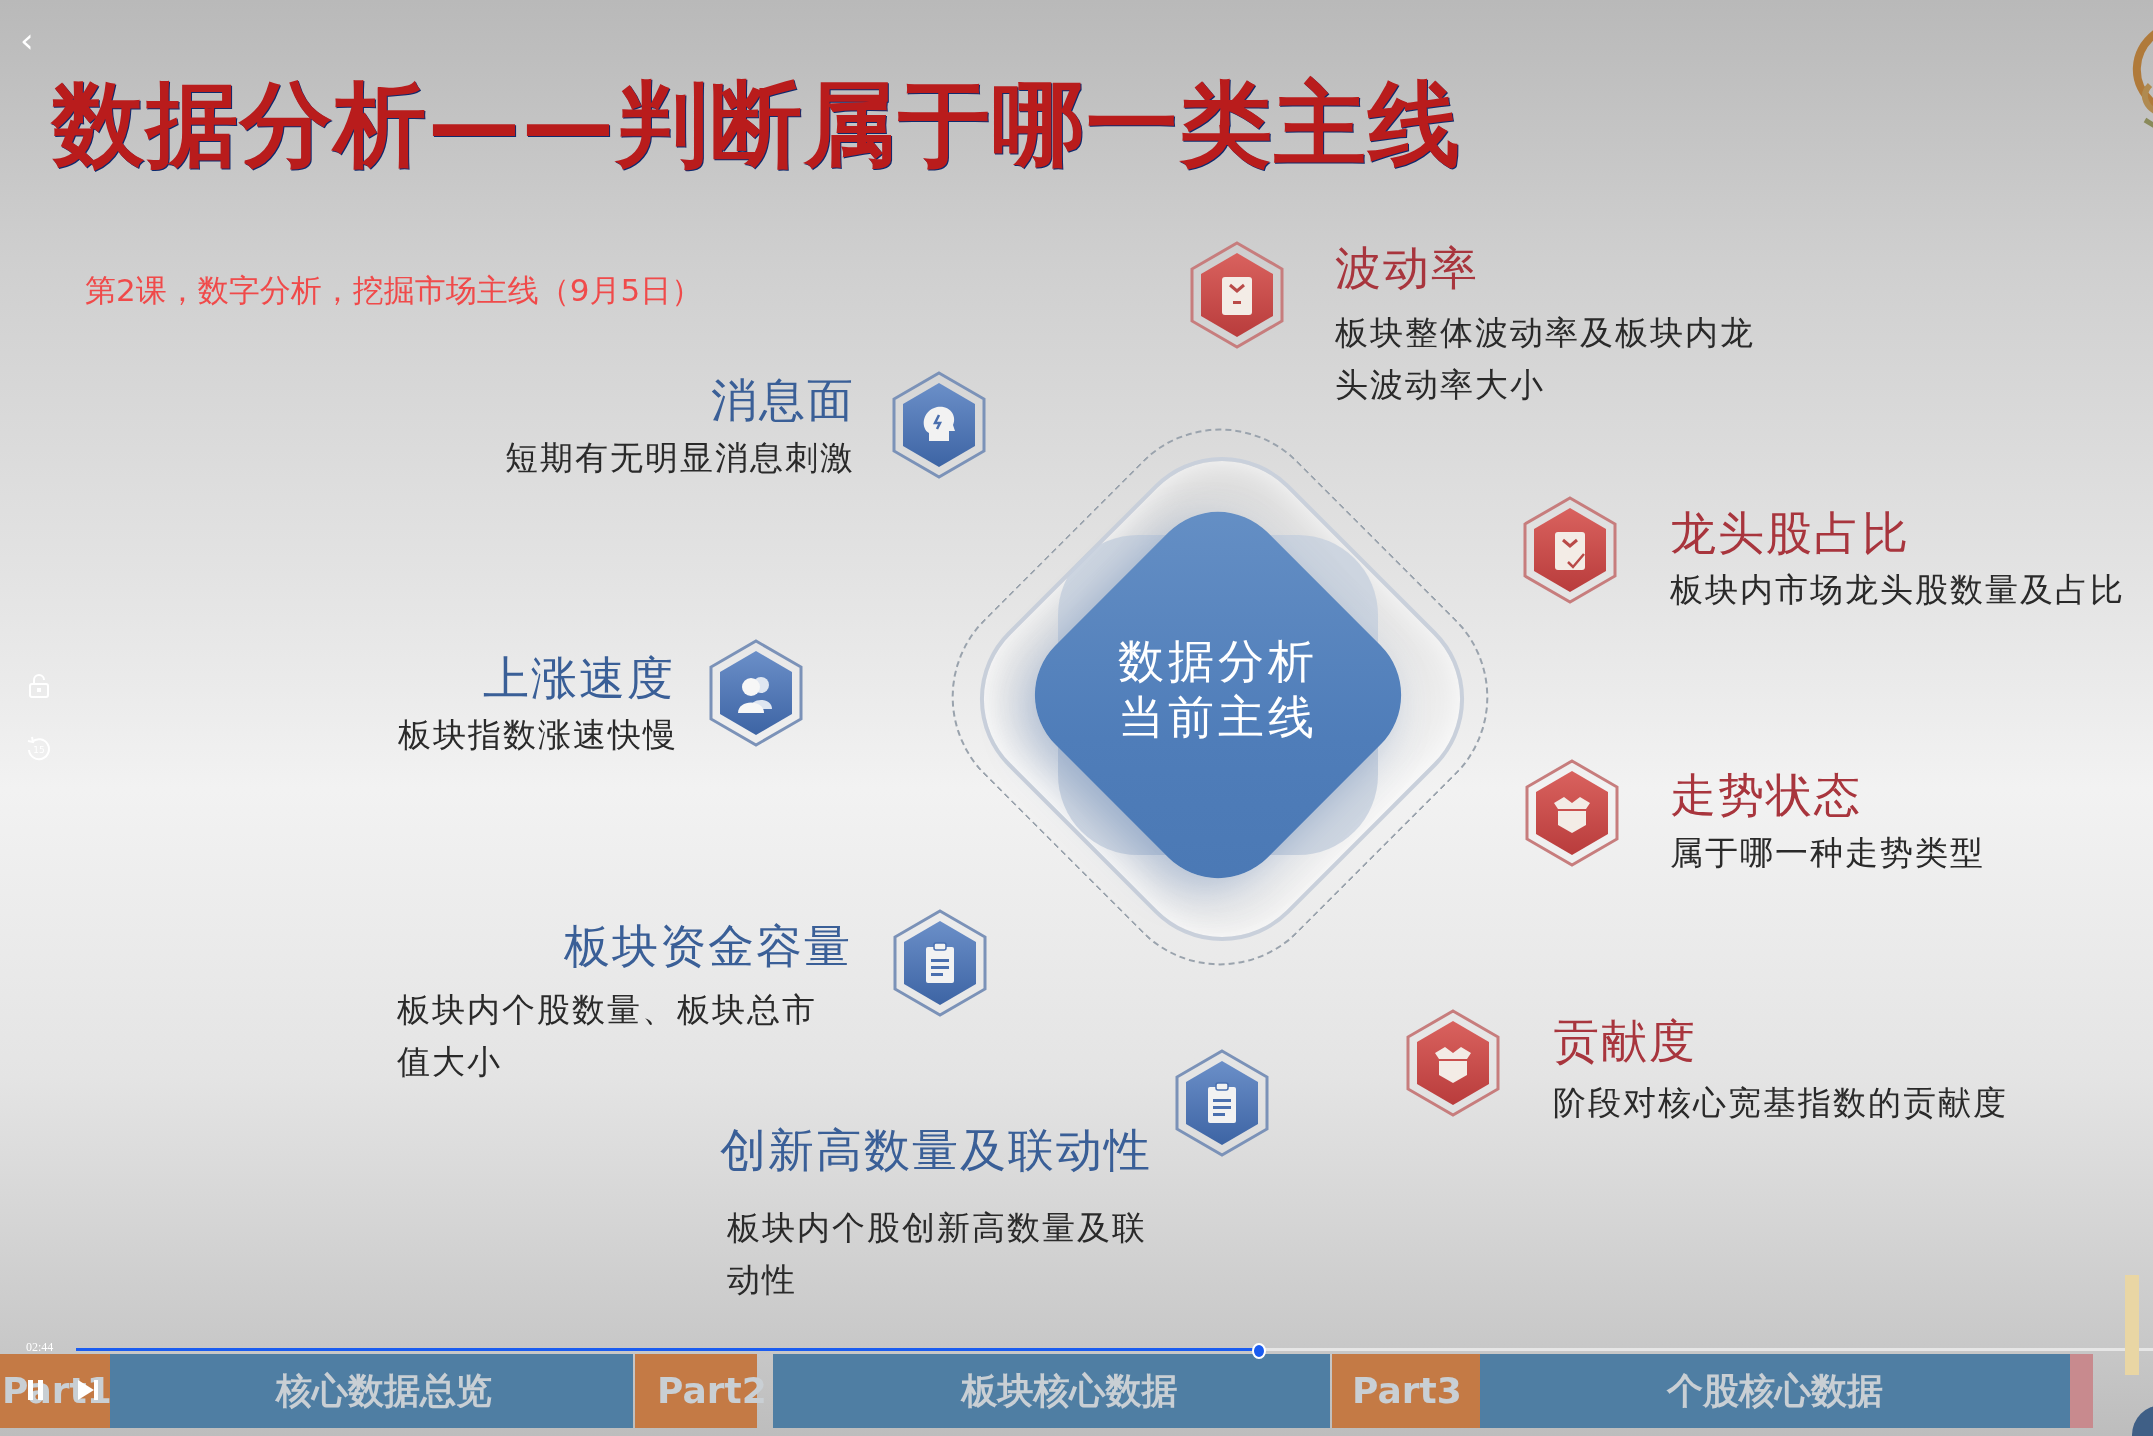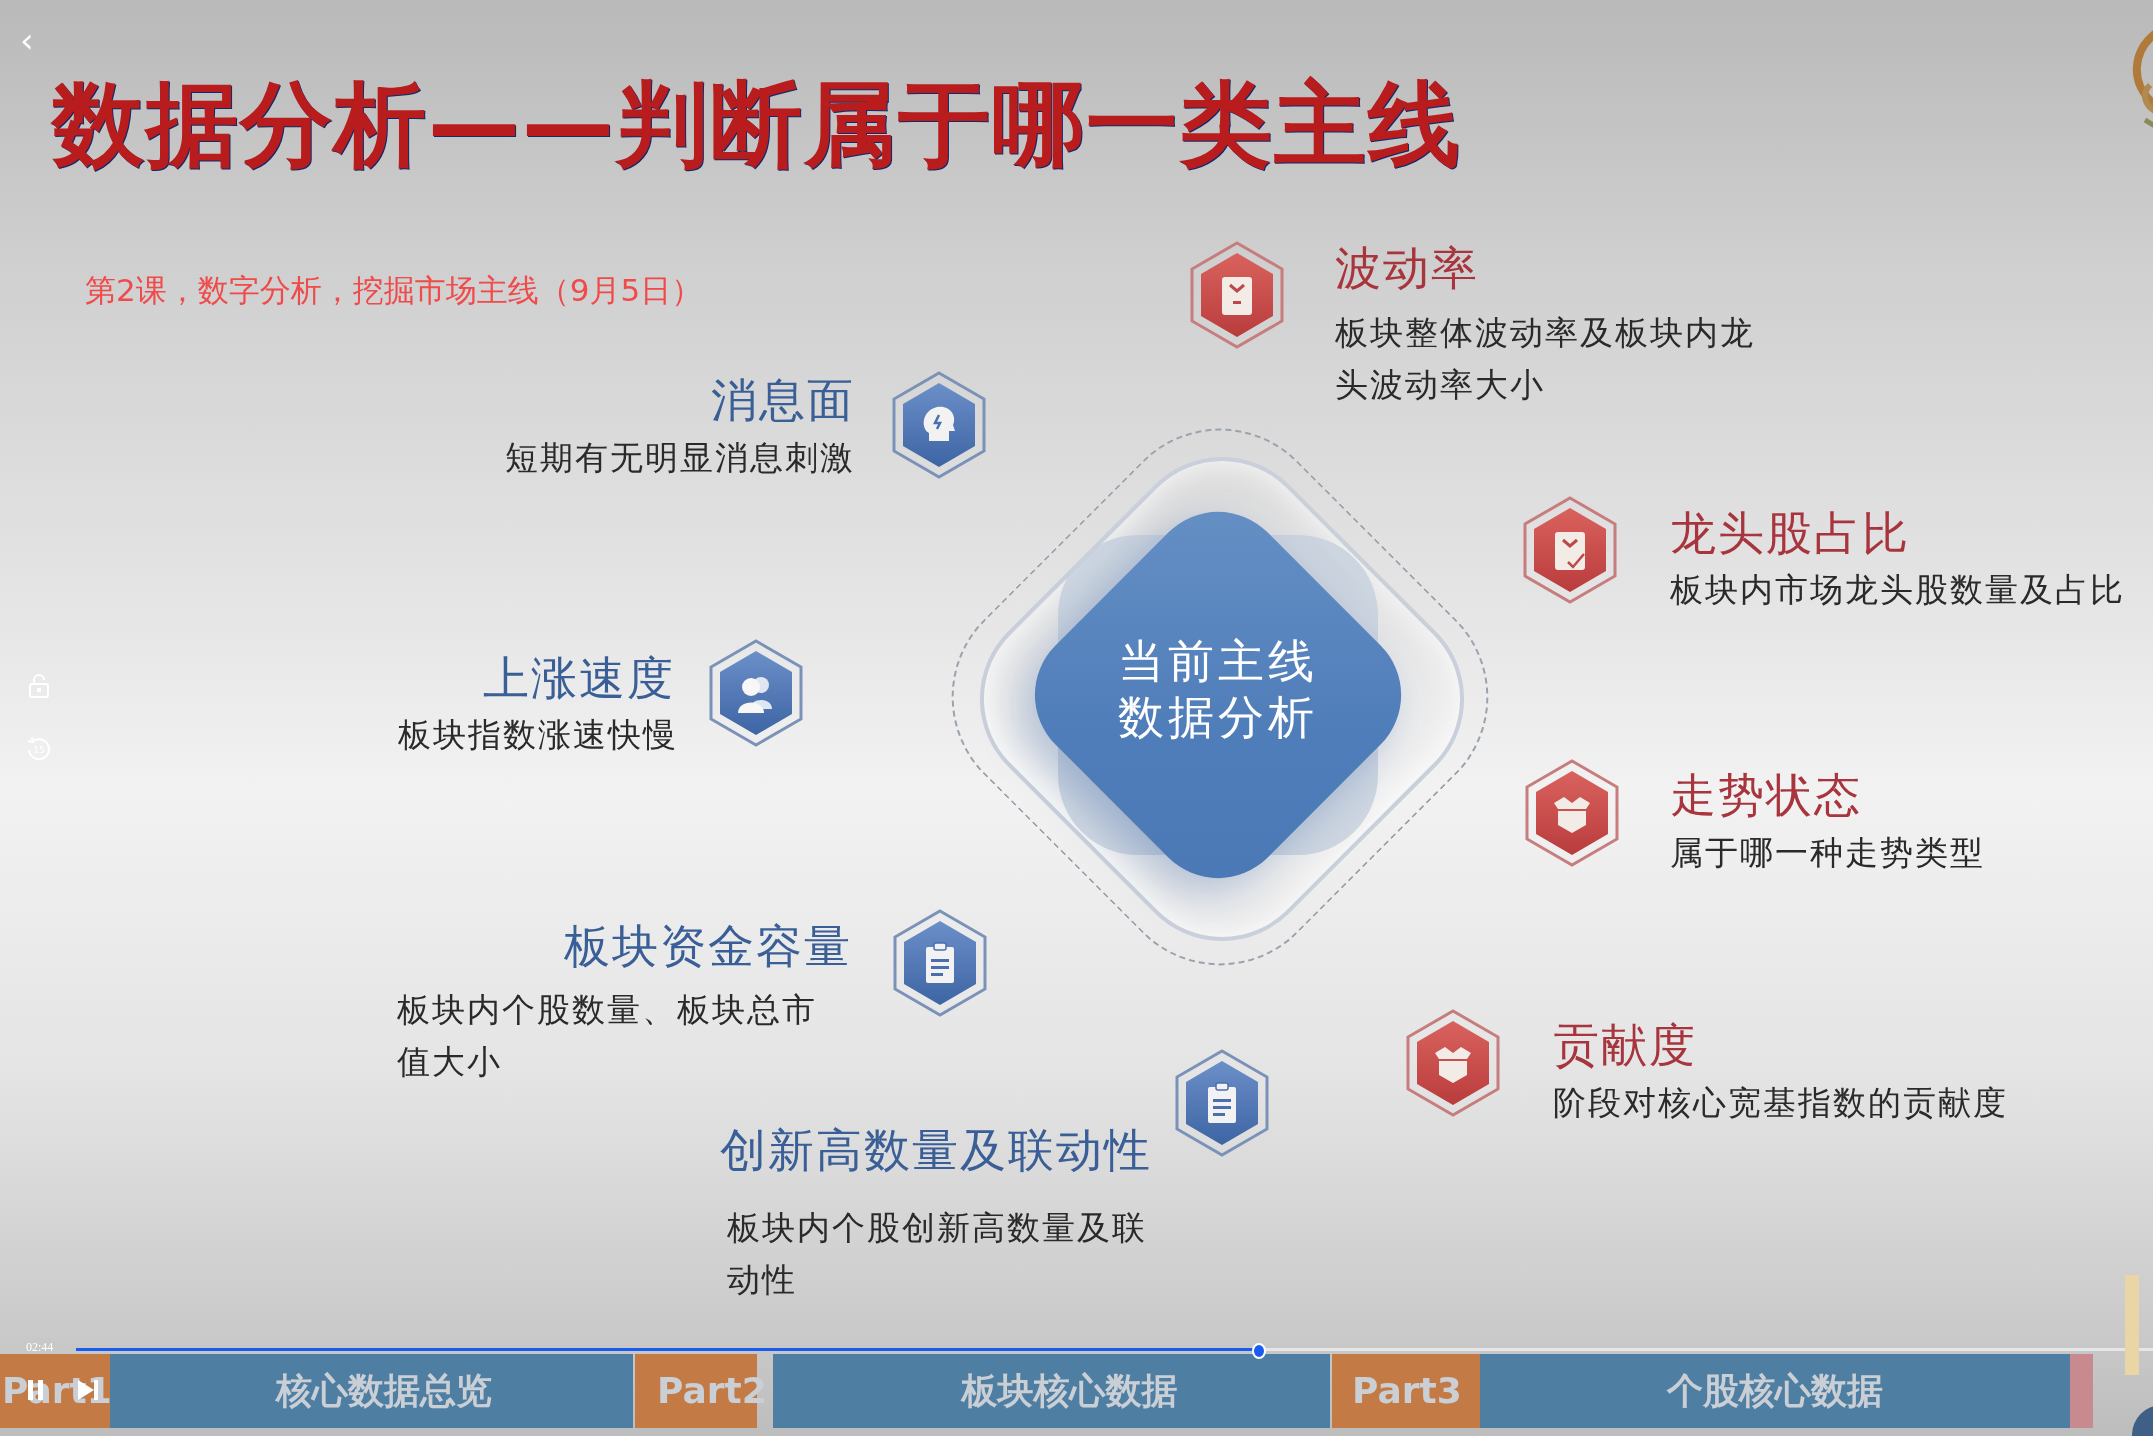--- a/index.html
+++ b/index.html
@@ -99,22 +99,22 @@
       <path d="M2 5 L7 6 L6 1" fill="none" stroke="#fff" stroke-width="2"></path>
       <text x="13" y="17" font-size="9" text-anchor="middle" fill="#fff" font-family="DejaVu Sans, sans-serif">15</text>
     </svg>
 </div>
 
 <div class="abs ring-dash"></div>
 <div class="abs ring-solid"></div>
 <div class="abs halo"></div>
 <div class="abs core"></div>
 <div class="abs core-text">
+  <div>数据分析</div>
   <div>当前主线</div>
-  <div>数据分析</div>
 </div>
 
 <svg width="0" height="0" style="position:absolute">
   <defs>
     <linearGradient id="gblue" x1="0" y1="0" x2="0" y2="1">
         <stop offset="0" stop-color="#6b8fc8"></stop>
         <stop offset="1" stop-color="#3d64a4"></stop>
       </linearGradient>
     <linearGradient id="gred" x1="0" y1="0" x2="0" y2="1">
         <stop offset="0" stop-color="#d9625e"></stop>
@@ -199,21 +199,21 @@
 <div class="abs item-desc" style="left:397px; top:1036px;">值大小</div>
 
 <div class="abs hex" style="left:1453px; top:1063px;">
   <svg viewBox="0 0 96 108">
       <polygon points="48,2 93,28 93,80 48,106 3,80 3,28" fill="none" stroke="#c77d7d" stroke-width="3"></polygon>
       <polygon points="48,12 84,33 84,75 48,96 12,75 12,33" fill="url(#gred)"></polygon>
       <path d="M30 44 L40 38 L48 44 L56 38 L66 44 L62 50 L34 50 Z" fill="#f3ece6"></path>
       <path d="M34 52 H62 V66 L48 74 L34 66 Z" fill="#f3ece6"></path>
     </svg>
 </div>
-<div class="abs item-title red-t" style="left:1553px; top:1017px;">贡献度</div>
+<div class="abs item-title red-t" style="left:1553px; top:1017px;font-family:Liberation Mono, monospace;">贡献度</div>
 <div class="abs item-desc" style="left:1553px; top:1077px;">阶段对核心宽基指数的贡献度</div>
 
 <div class="abs hex" style="left:1222px; top:1103px;">
   <svg viewBox="0 0 96 108">
       <polygon points="48,2 93,28 93,80 48,106 3,80 3,28" fill="none" stroke="#7b92b8" stroke-width="3"></polygon>
       <polygon points="48,12 84,33 84,75 48,96 12,75 12,33" fill="url(#gblue)"></polygon>
       <rect x="34" y="38" width="28" height="36" rx="2" fill="#f2f2f2"></rect>
       <rect x="42" y="34" width="12" height="7" rx="2" fill="#f2f2f2" stroke="#4a6fae" stroke-width="1.5"></rect>
       <rect x="39" y="50" width="18" height="3" fill="#4a6fae"></rect>
       <rect x="39" y="57" width="18" height="3" fill="#4a6fae"></rect>

